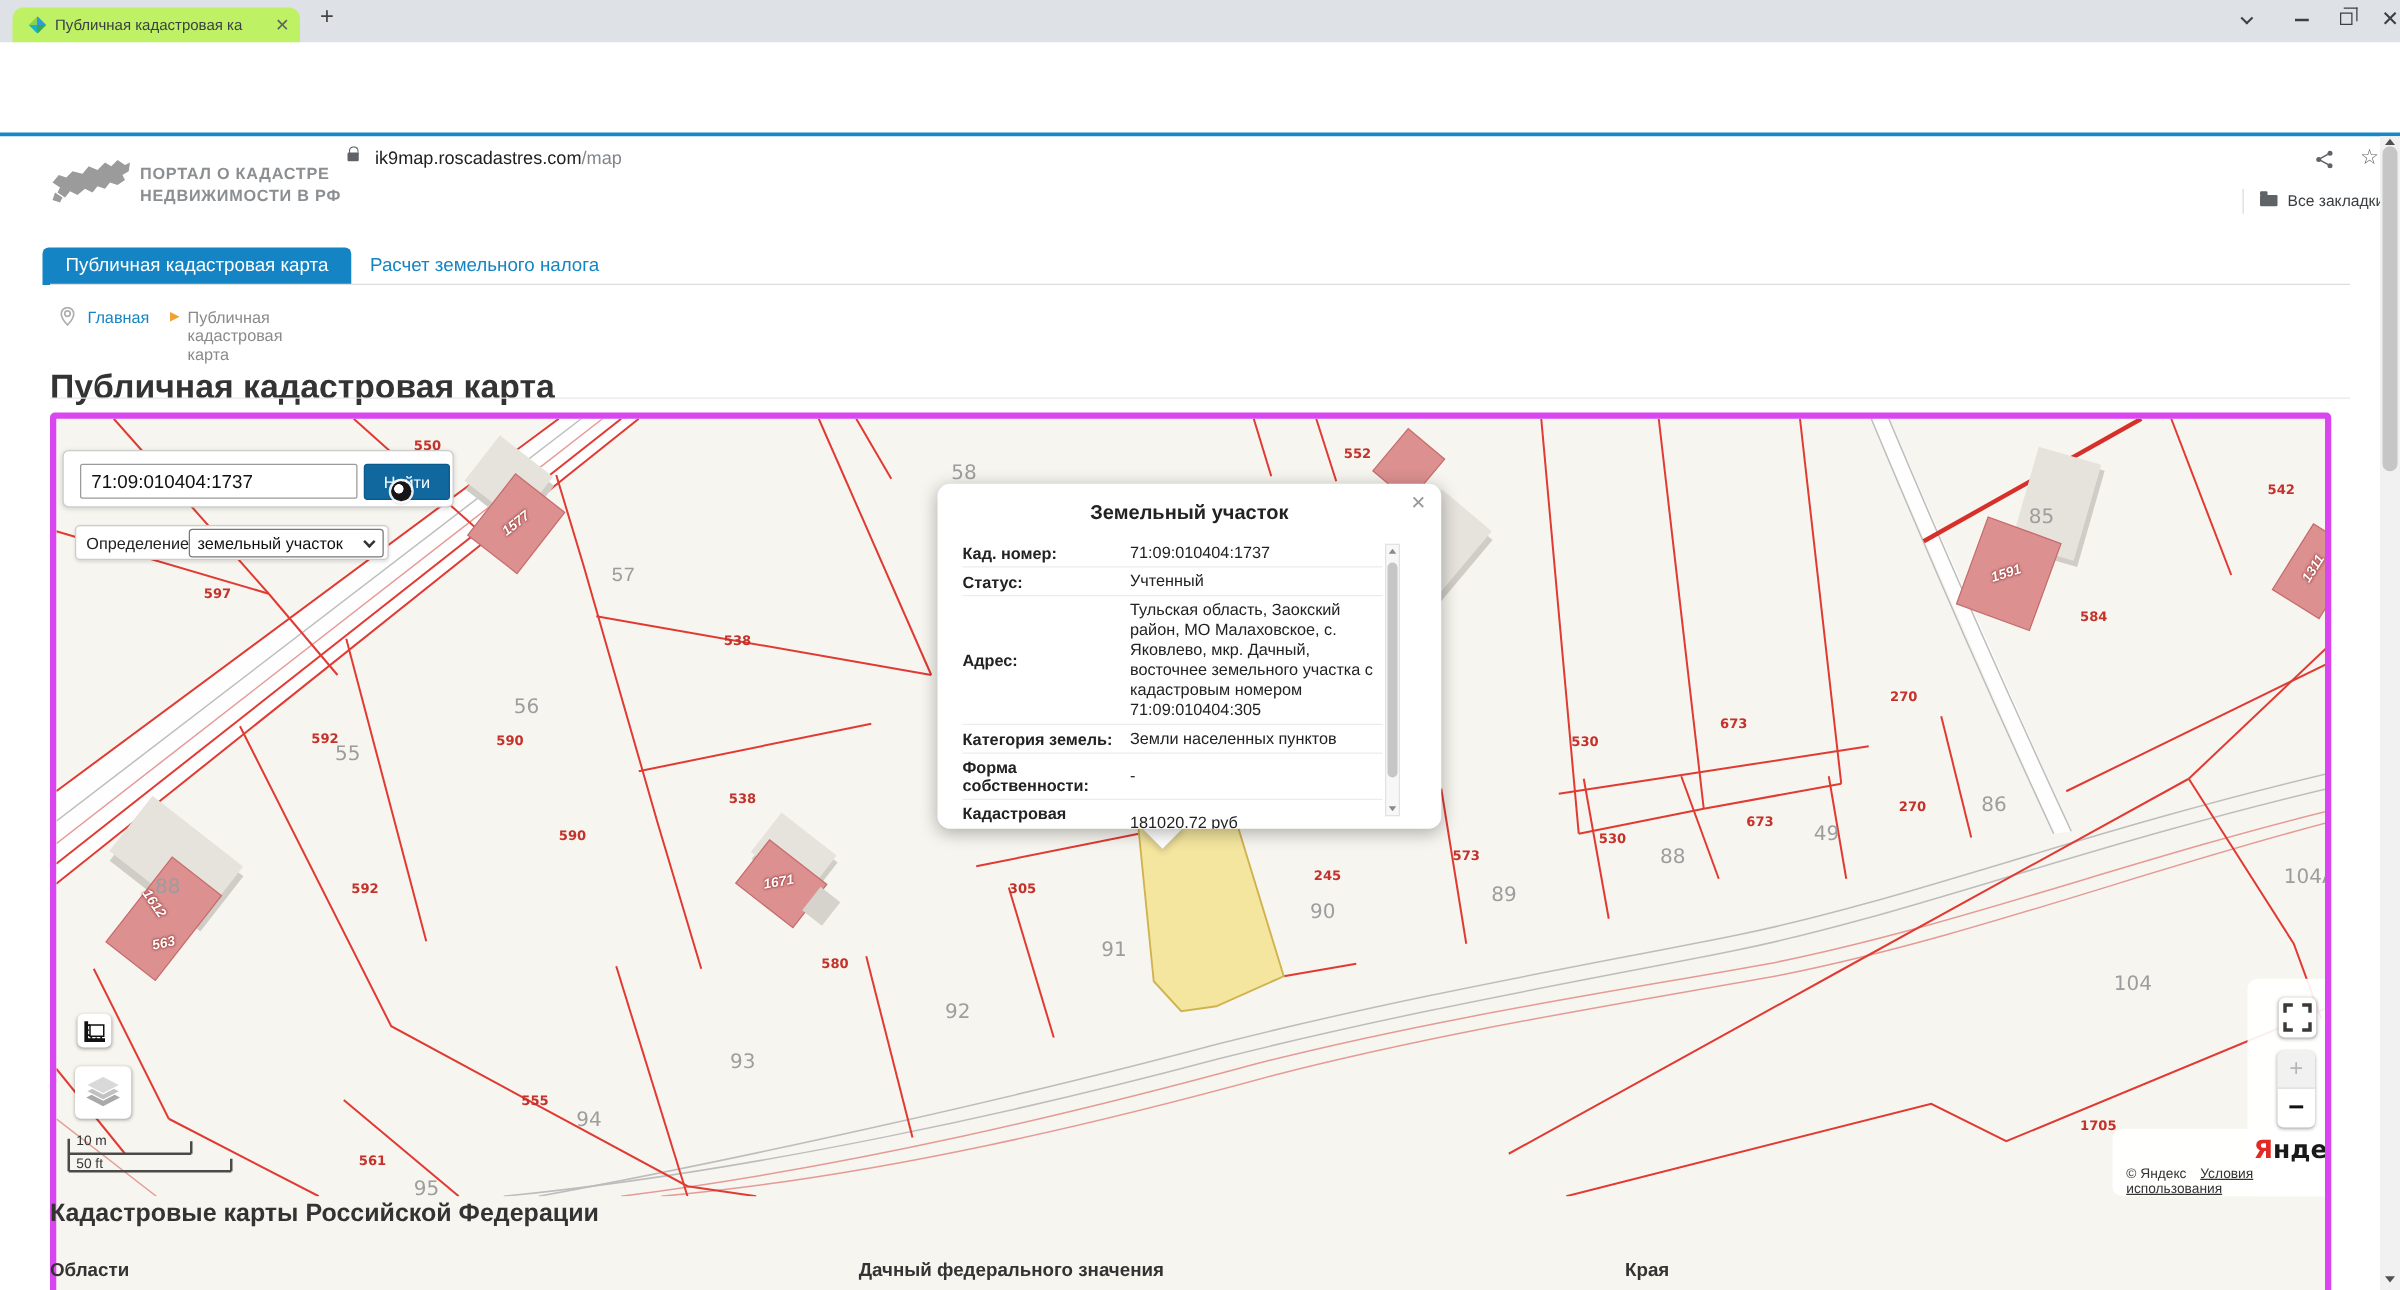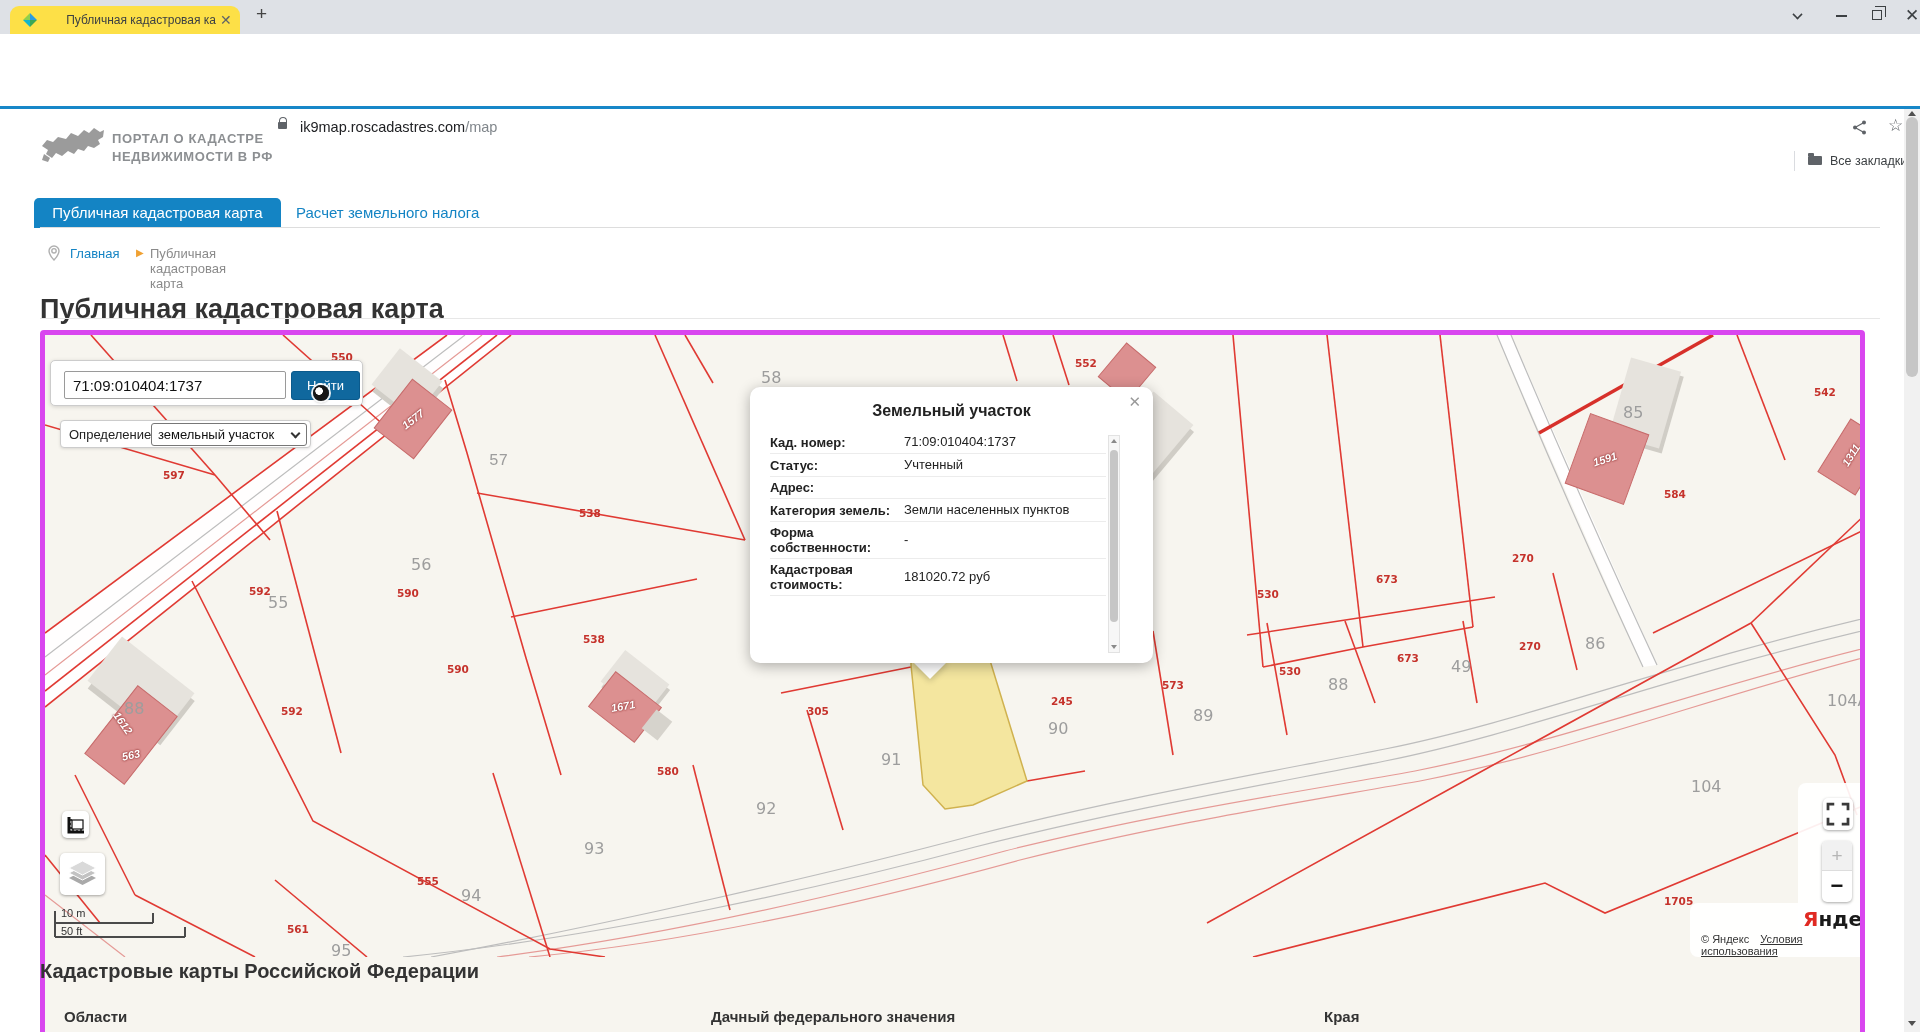--- a/index.html
+++ b/index.html
@@ -2,21 +2,21 @@
 <html><head>
 <meta charset="utf-8">
 <style>
   html,body{margin:0;padding:0;width:1920px;height:1032px;overflow:hidden;background:#fff;
     font-family:"Liberation Sans",sans-serif;}
   *{box-sizing:border-box;}
   .abs{position:absolute;}
 
   
   #tabstrip{position:absolute;left:0;top:0;width:1920px;height:34px;background:#dee1e6;}
-  #tab{position:absolute;left:10px;top:6px;width:230px;height:28px;background:#fde047;border-radius:9px 9px 0 0;text-align:right;}
+  #tab{position:absolute;left:10px;top:6px;width:230px;height:28px;background:#bef264;border-radius:9px 9px 0 0;}
   #favicon{position:absolute;left:13px;top:7px;width:14px;height:14px;
     background:conic-gradient(#2b9ce0 0 25%,#3aa757 0 50%,#12b5cb 0 75%,#8ed04c 0);
     clip-path:polygon(50% 0,100% 50%,50% 100%,0 50%);}
   #tab-title{position:absolute;left:34px;top:7px;width:172px;height:16px;font-size:12px;color:#3c4043;
     white-space:nowrap;overflow:hidden;}
   #tab-close{position:absolute;left:210px;top:6px;font-size:14px;color:#5f6368;cursor:default;}
   #newtab{position:absolute;left:256px;top:3px;font-size:19px;color:#444;}
   .winctl{position:absolute;top:8px;color:#3c4043;font-size:13px;}
   #win-min{left:1836px;top:15px;width:11px;height:2px;background:#3c4043;}
   #win-rest{left:1872px;top:10px;width:10px;height:10px;border:1.5px solid #3c4043;}
@@ -117,21 +117,21 @@
   .plabel{width:134px;font-size:13px;font-weight:bold;color:#222;line-height:15px;flex:none;}
   .pvalue{width:196px;font-size:13px;color:#222;line-height:16px;}
   #popup-scroll{position:absolute;right:33px;top:48px;width:12px;height:218px;background:#f7f7f7;border:1px solid #e2e2e2;}
   #ps-thumb{position:absolute;left:1px;top:14px;width:8px;height:172px;background:#c6c6c6;border-radius:4px;}
   .ps-arr{position:absolute;left:2px;width:0;height:0;border-left:3px solid transparent;border-right:3px solid transparent;}
   #ps-up{top:3px;border-bottom:4px solid #8a8a8a;}
   #ps-down{bottom:3px;border-top:4px solid #8a8a8a;}
 
   
   #footer-heading{position:absolute;left:40px;top:960px;font-size:20px;font-weight:bold;color:#333;}
-  .footer-col{position:absolute;top:1008px;font-size:15px;font-weight:bold;color:#333;margin-left:24px;}
+  .footer-col{position:absolute;top:1008px;font-size:15px;font-weight:bold;color:#333;}
 </style>
 </head>
 <body>
 
 <div id="tabstrip">
   <div id="tab">
     <div id="favicon"></div>
     <div id="tab-title">Публичная кадастровая ка</div>
     <div id="tab-close">✕</div>
   </div>
@@ -438,20 +438,21 @@
         <div class="prow">
           <div class="plabel">Кад. номер:</div>
           <div class="pvalue">71:09:010404:1737</div>
         </div>
         <div class="prow">
           <div class="plabel">Статус:</div>
           <div class="pvalue">Учтенный</div>
         </div>
         <div class="prow">
           <div class="plabel">Адрес:</div>
+          <div class="pvalue">Тульская область, Заокский район, МО Малаховское, с. Яковлево, мкр. Дачный, восточнее земельного участка с кадастровым номером 71:09:010404:305</div>
         </div>
         <div class="prow">
           <div class="plabel">Категория земель:</div>
           <div class="pvalue">Земли населенных пунктов</div>
         </div>
         <div class="prow">
           <div class="plabel">Форма собственности:</div>
           <div class="pvalue">-</div>
         </div>
         <div class="prow">

